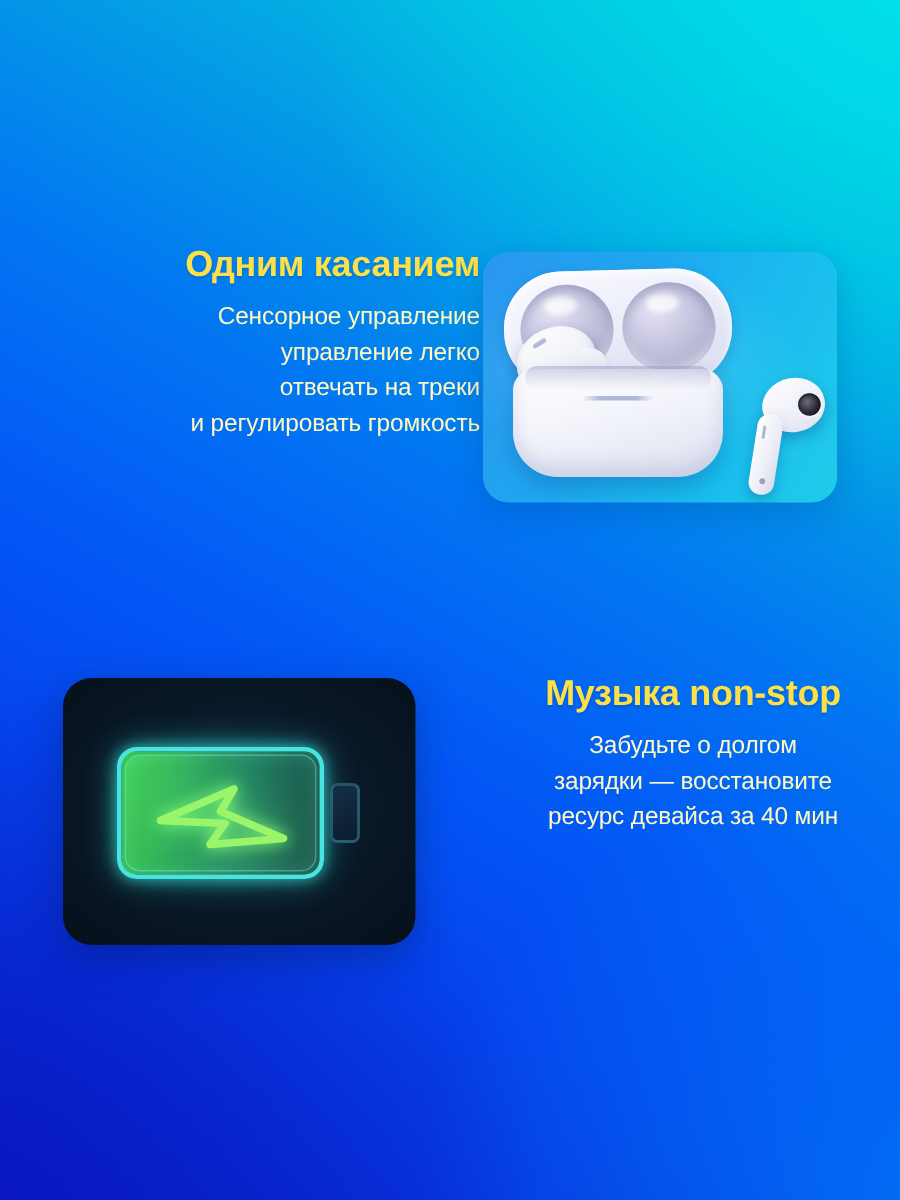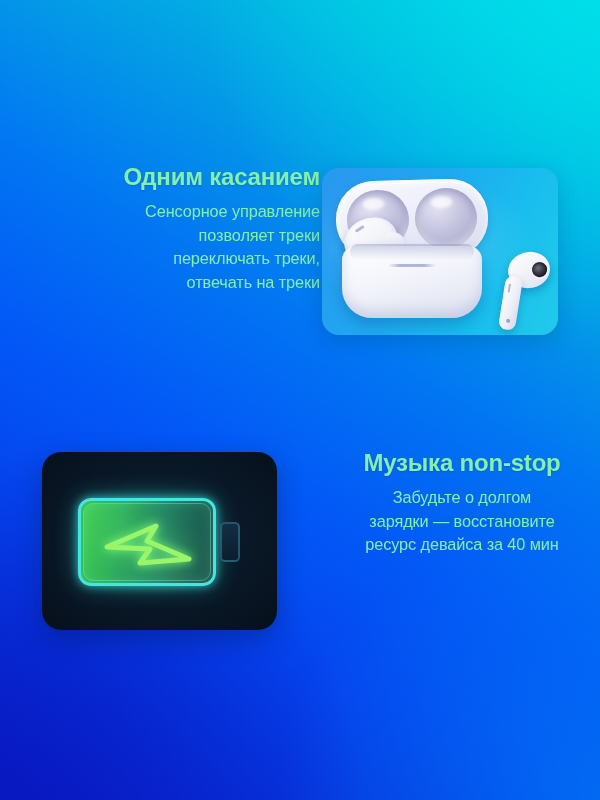--- a/index.html
+++ b/index.html
@@ -53,30 +53,30 @@
   .block-music-text {
     position: absolute;
     left: 296px;
     top: 450px;
     width: 290px;
     text-align: center;
     margin-left: 21px;
   }
 
   .heading {
-    color: #86efac;
+    color: #fde047;
     font-size: 24px;
     font-weight: bold;
     letter-spacing: -0.2px;
     line-height: 1.12;
     text-shadow: 0 1px 2px rgba(0,30,110,0.18);
   }
   .body-copy {
     margin-top: 9px;
-    color: #86efac;
+    color: #fef9c3;
     font-size: 16.3px;
     font-weight: normal;
     line-height: 1.46;
     letter-spacing: -0.1px;
   }
   .body-copy .ln { display: block; white-space: nowrap; }
 
   
   .earbud-card {
     position: absolute;
@@ -323,23 +323,23 @@
 
 <div class="bg"></div>
 <div class="bg-tint"></div>
 
 <div class="stage">
 
   <div class="block-touch-text">
     <div class="heading">Одним касанием</div>
     <div class="body-copy">
       <span class="ln">Сенсорное управление</span>
-      <span class="ln">позволяет треки</span>
-      <span class="ln">переключать треки,</span>
+      <span class="ln">управление легко</span>
       <span class="ln">отвечать на треки</span>
+      <span class="ln">и регулировать громкость</span>
     </div>
   </div>
 
   <div class="earbud-card">
     <div class="glow"></div>
     <div class="earbud-art">
 
       <div class="case-lid">
         <div class="cavity left">
           <div class="hl"></div>

